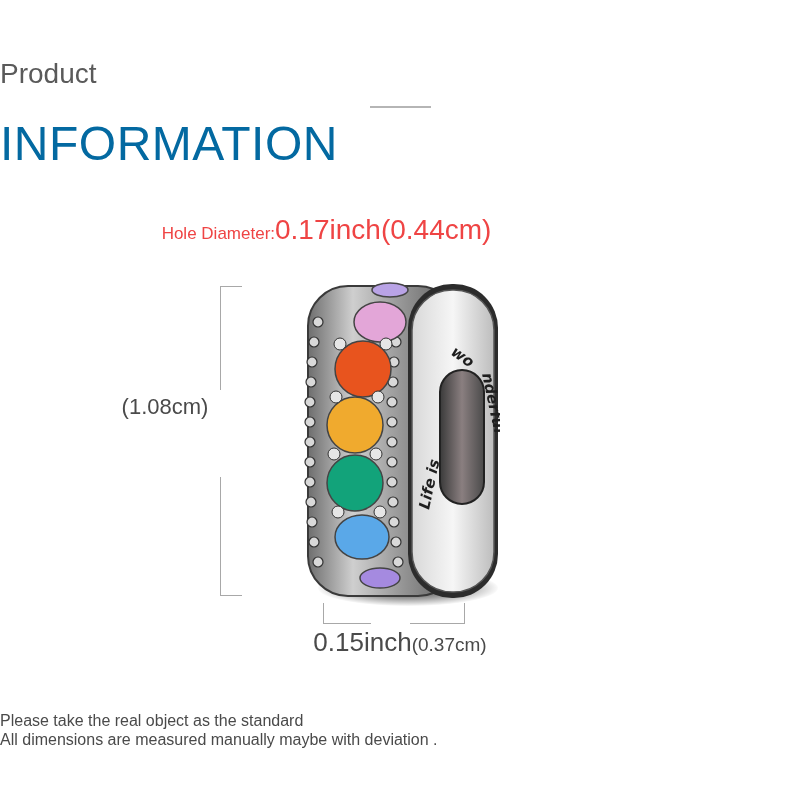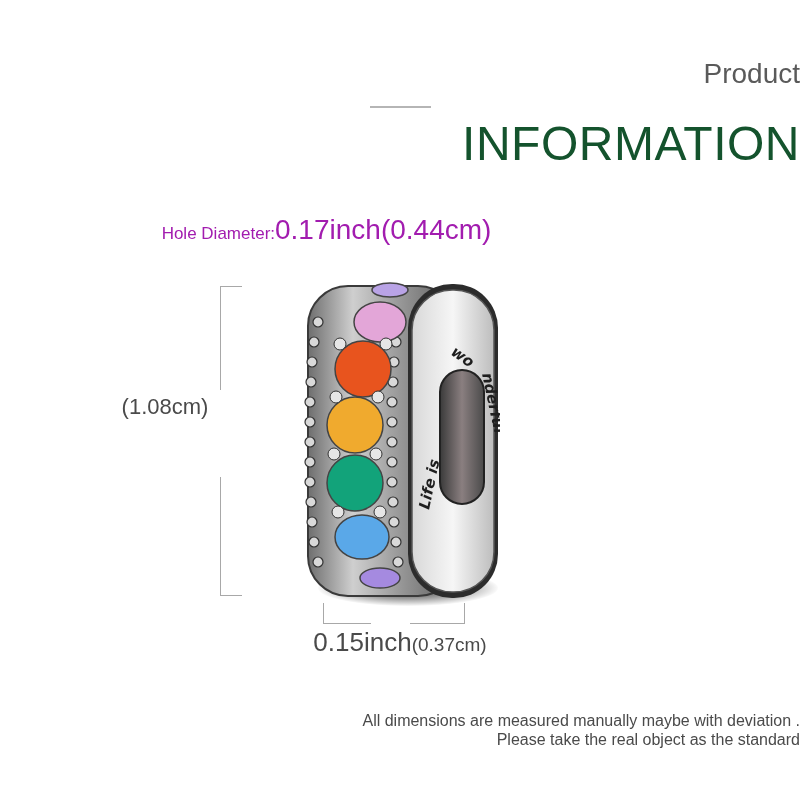--- a/index.html
+++ b/index.html
@@ -1,25 +1,25 @@
 <!DOCTYPE html>
 <html><head>
 <meta charset="utf-8">
 <style>
   html, body { margin: 0; padding: 0; background: #ffffff; }
   body { width: 800px; height: 800px; position: relative; overflow: hidden;
          font-family: "Liberation Sans", sans-serif; color: #333; }
   .abs { position: absolute; }
-  .center-x { left: 0; width: 800px; text-align: right; }
+  .center-x { left: 0; width: 800px; text-align: left; }
 
   .subtitle { top: 58px; font-size: 28px; color: #5a5a5a; }
   .divider { top: 106px; left: 370px; width: 61px; height: 2px; background: #b5b5b5; }
-  .title { top: 116px; font-size: 48px; color: #14532d; letter-spacing: 0.5px; }
+  .title { top: 116px; font-size: 48px; color: #0369a1; letter-spacing: 0.5px; }
 
-  .hole { top: 214px; left: 0; width: 653px; text-align: center; color: #a21caf; }
+  .hole { top: 214px; left: 0; width: 653px; text-align: center; color: #ef4444; }
   .hole .lbl { font-size: 17px; }
   .hole .val { font-size: 28px; }
 
   .vline { background: #a8a8a8; }
   .height-label { left: 90px; width: 150px; text-align: center; top: 396px; color: #4a4a4a; }
   .height-label .big { font-size: 26px; display: block; line-height: 30px; }
   .height-label .small { font-size: 22px; display: block; line-height: 22px; }
 
   .width-label { top: 627px; left: 0; width: 800px; text-align: center; color: #4a4a4a; }
   .width-label .big { font-size: 26px; }
@@ -139,15 +139,15 @@
 <div class="abs vline" style="left:323px; top:603px; width:1px; height:20px;"></div>
 <div class="abs vline" style="left:323px; top:623px; width:48px; height:1px;"></div>
 <div class="abs vline" style="left:410px; top:623px; width:55px; height:1px;"></div>
 <div class="abs vline" style="left:464px; top:603px; width:1px; height:20px;"></div>
 
 <div class="abs width-label">
   <span class="big">0.15inch</span><span class="small">(0.37cm)</span>
 </div>
 
 <div class="abs center-x note">
+  <div>Please take the real object as the standard</div>
   <div>All dimensions are measured manually maybe with deviation .</div>
-  <div>Please take the real object as the standard</div>
 </div>
 
 </body></html>

